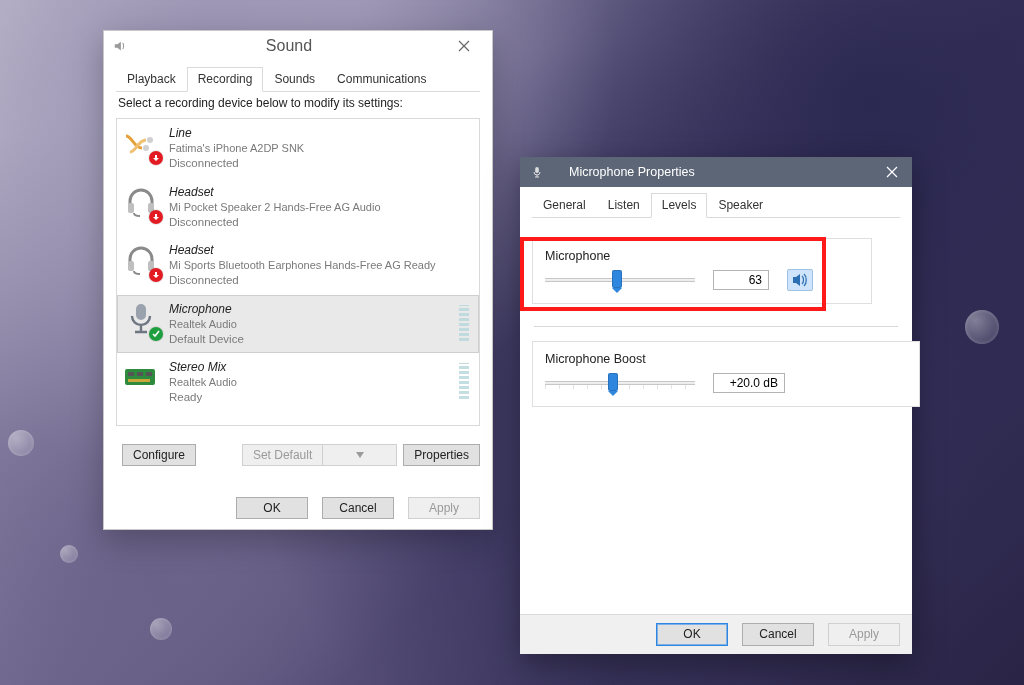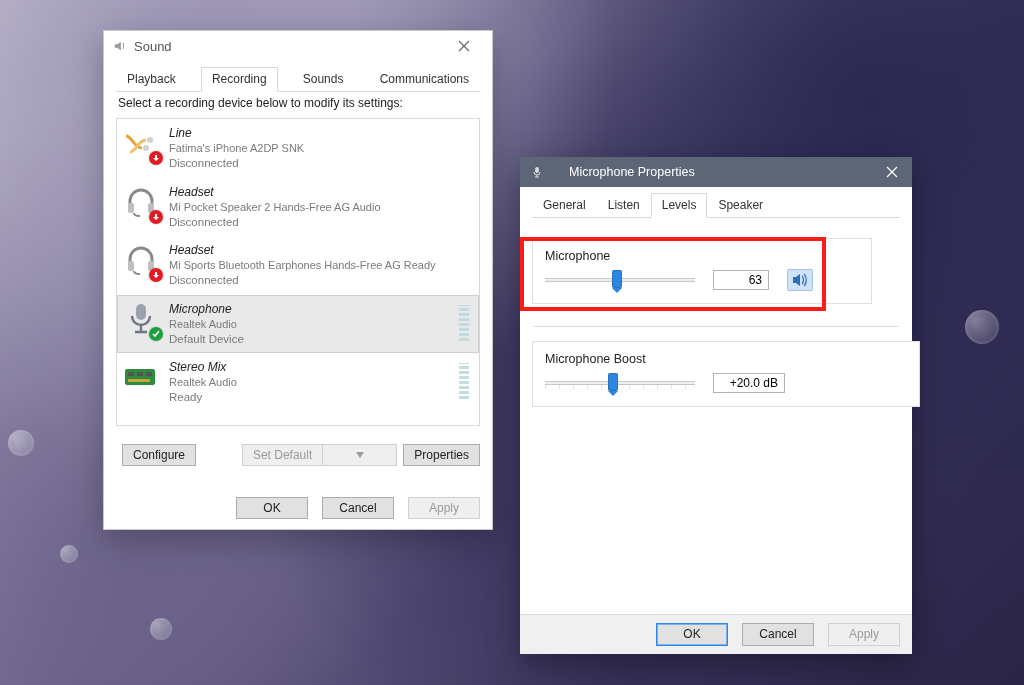--- a/index.html
+++ b/index.html
@@ -14,26 +14,26 @@
   }
   .bubble { position:absolute; border-radius:50%; background:radial-gradient(circle at 30% 30%, rgba(255,255,255,0.4), rgba(255,255,255,0.05)); box-shadow:inset 0 0 4px rgba(255,255,255,0.3); }
 
   
   .sound-window {
     position:absolute; left:103px; top:30px; width:390px; height:500px;
     background:#fff; border:1px solid #c8c8c8; box-shadow:0 10px 30px rgba(0,0,0,0.25);
   }
   .sw-titlebar { display:flex; align-items:center; height:30px; padding:0 8px; color:#555; }
   .sw-titlebar .tb-icon { width:16px; height:16px; margin-right:6px; display:flex; align-items:center; justify-content:center; }
-  .sw-titlebar .tb-title { flex:1; font-size:13px; }
+  .sw-titlebar .tb-title { flex:1; font-size:16px;text-align:center; }
   .sw-titlebar .tb-close { width:40px; height:24px; display:flex; align-items:center; justify-content:center; color:#888; }
 
   .sw-body { padding:6px 12px 8px 12px; }
 
-  .sw-tabs { display:flex; border-bottom:1px solid #d9d9d9; margin-bottom:0;justify-content:space-between; }
+  .sw-tabs { display:flex; border-bottom:1px solid #d9d9d9; margin-bottom:0; }
   .sw-tab { padding:4px 10px 5px 10px; font-size:12px; color:#333; border:1px solid transparent; border-bottom:none; margin-bottom:-1px; cursor:default; }
   .sw-tab.active { border-color:#d9d9d9; background:#fff; border-bottom:1px solid #fff; }
 
   .sw-instr { margin:4px 0 8px 2px; color:#222; font-size:12px; }
 
   .device-list { border:1px solid #d9d9d9; height:308px; overflow:hidden; }
   .device-item { display:flex; align-items:flex-start; padding:6px 8px 6px 6px; position:relative; }
   .device-item.selected { background:#e9e9e9; box-shadow:inset 0 0 0 1px #cfcfcf; }
   .dev-icon { width:36px; height:36px; margin-right:10px; position:relative; display:flex; align-items:center; justify-content:center; }
   .dev-text { flex:1; line-height:1.35; }

